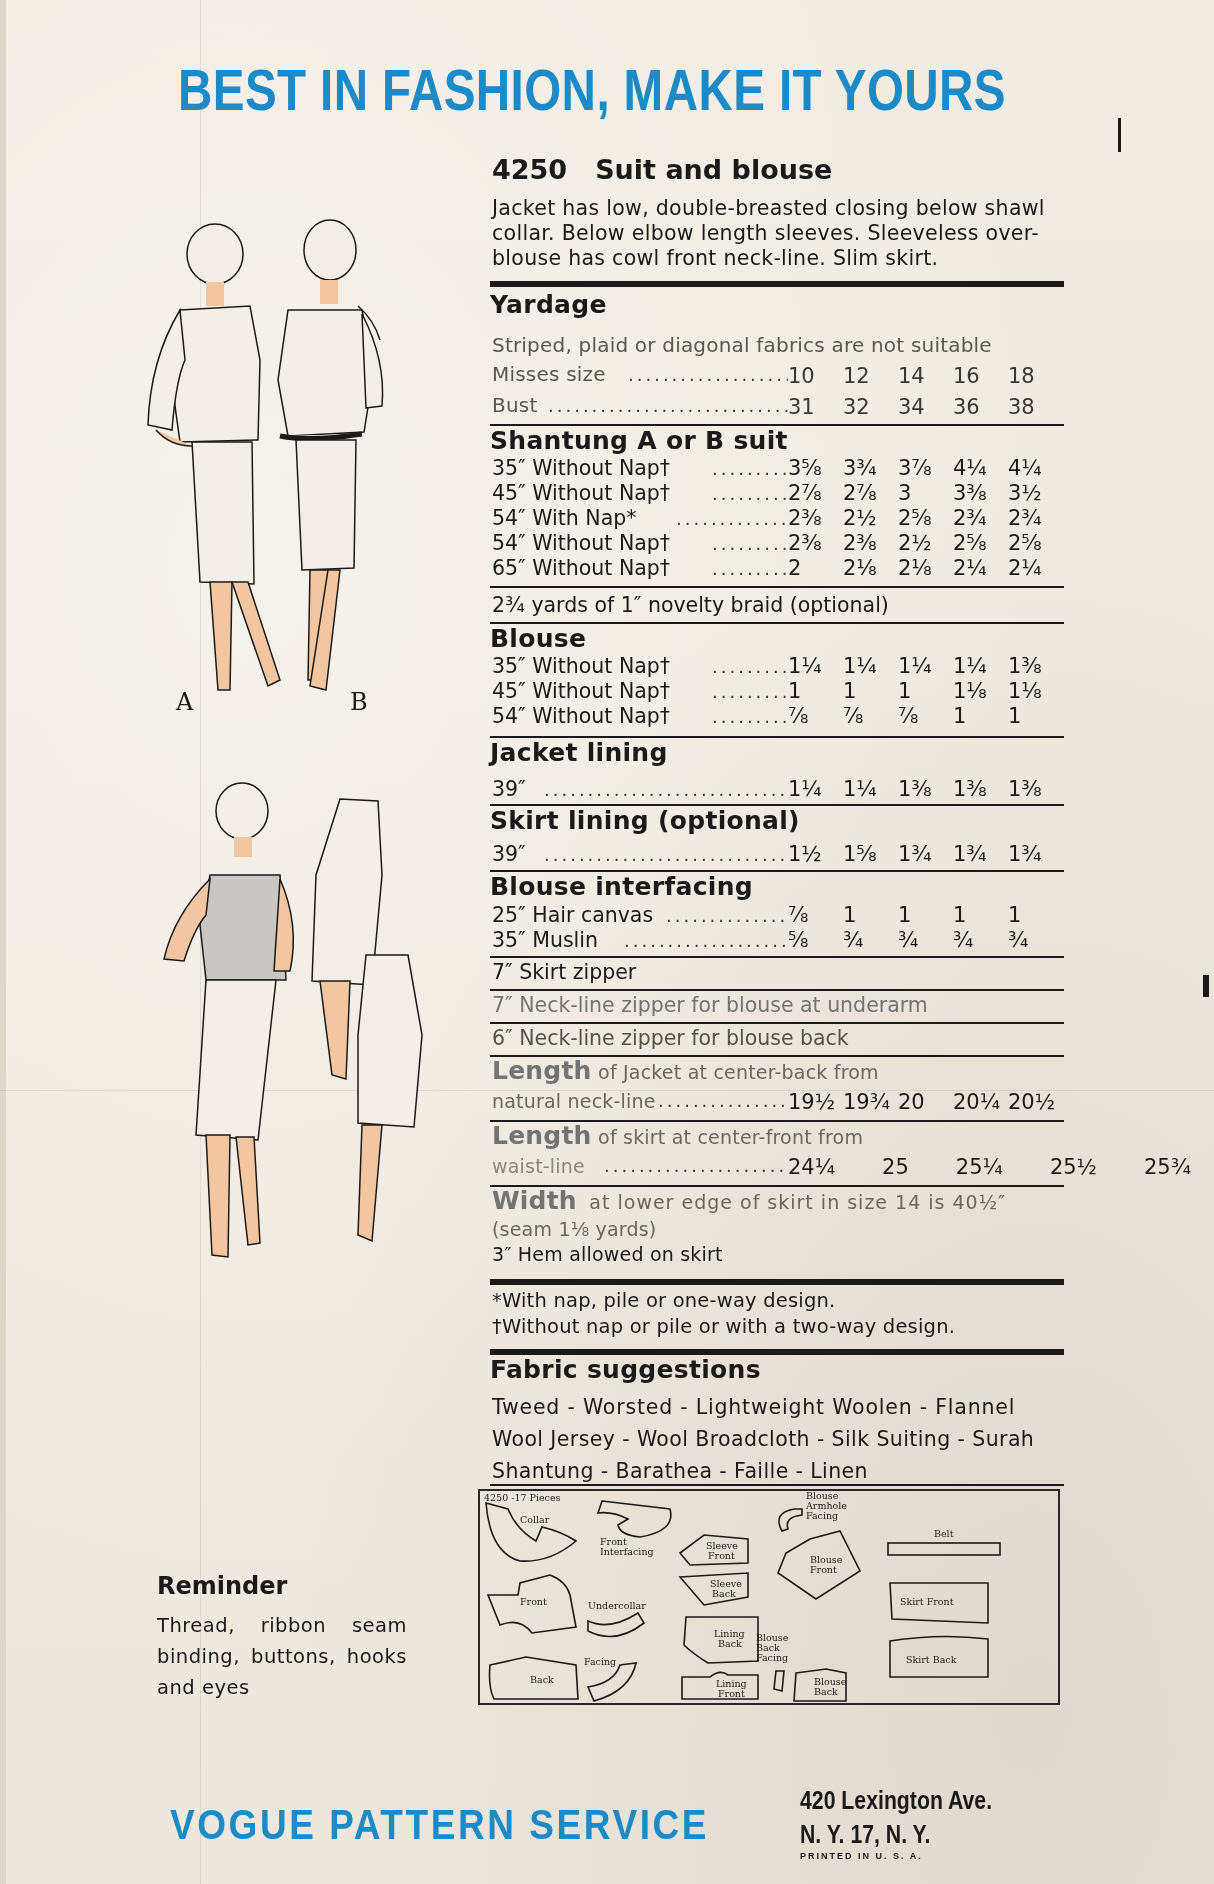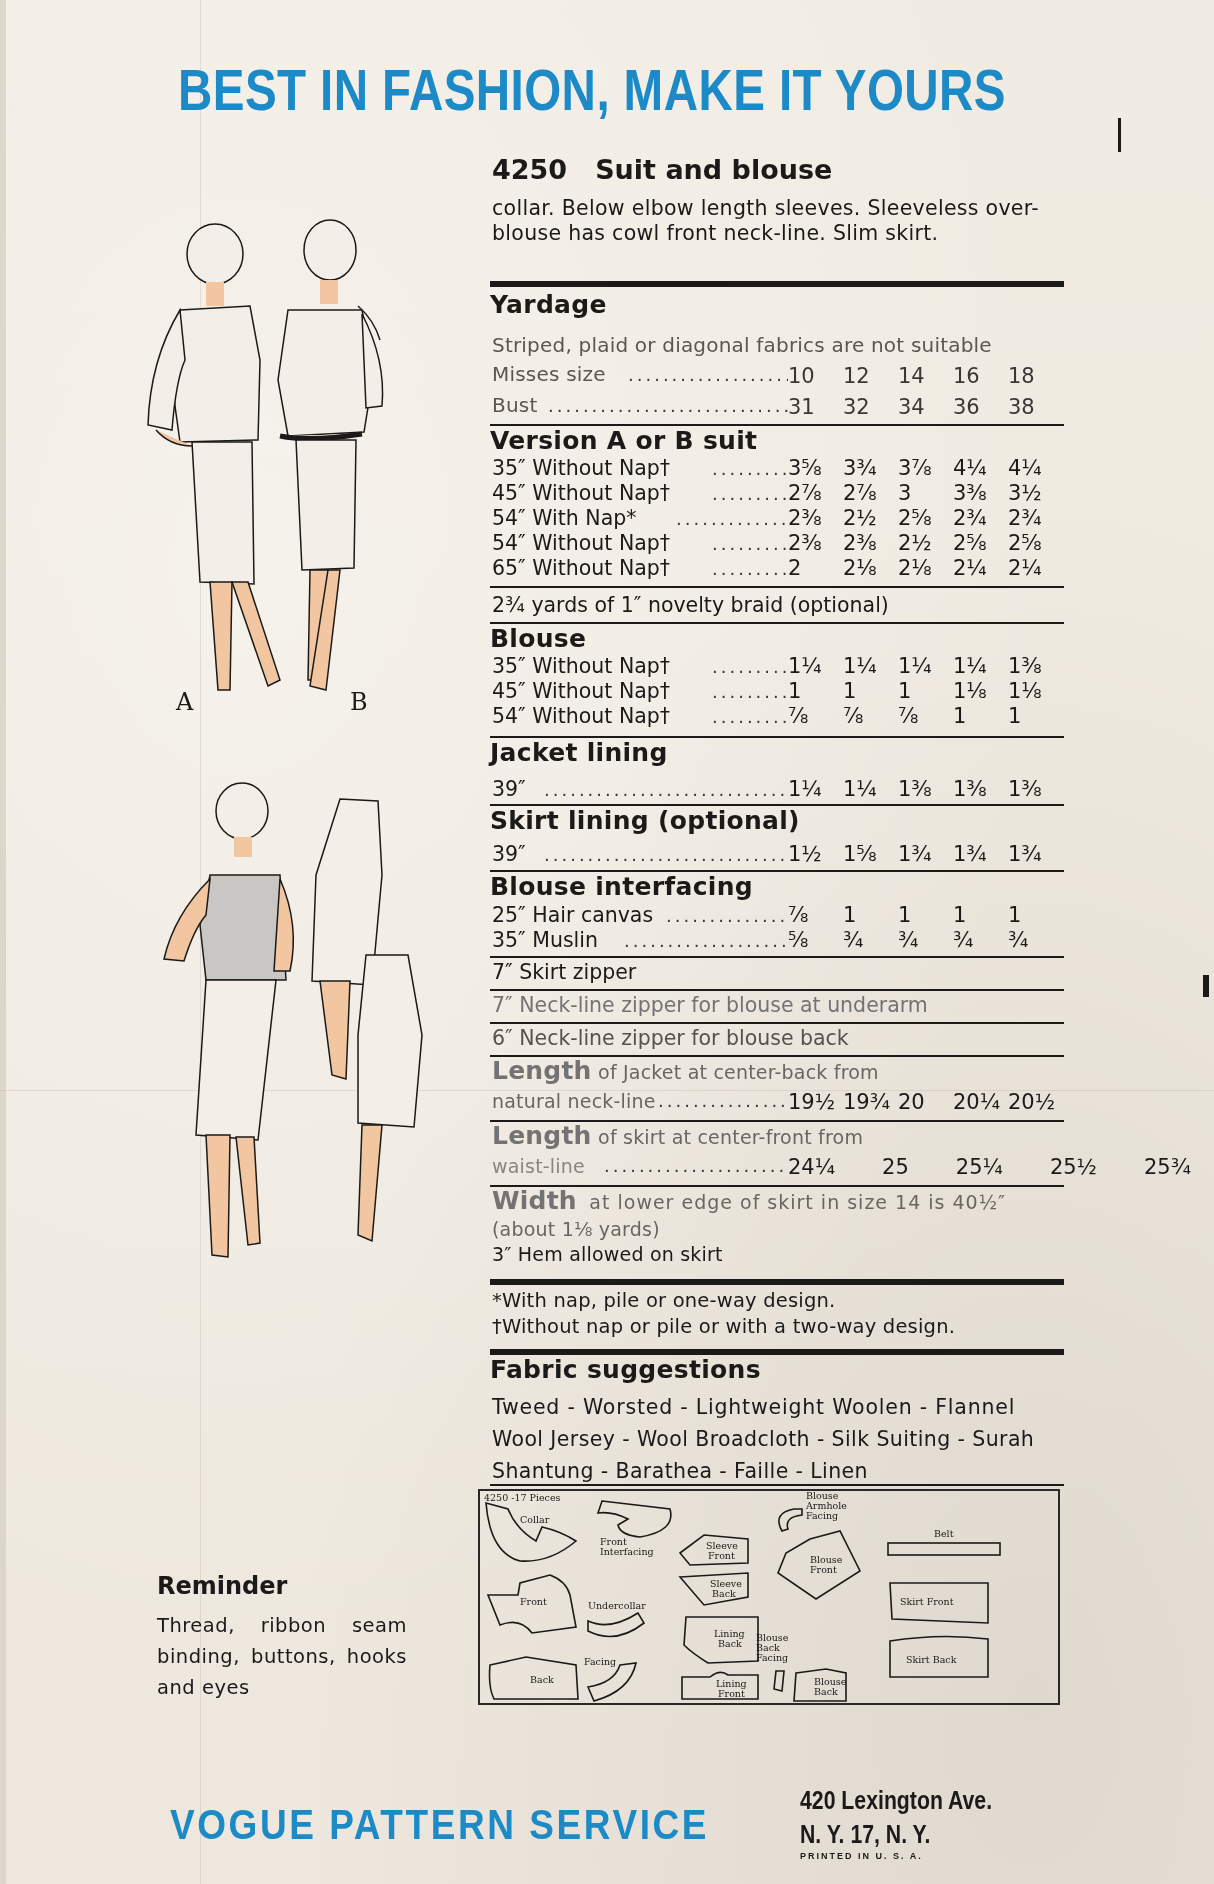--- a/index.html
+++ b/index.html
@@ -80,20 +80,21 @@
 <div class="crease" style="left:200px;top:0;width:1px;height:1884px;"></div>
 
 <div class="tagline">BEST IN FASHION, MAKE IT YOURS</div>
 <div class="tick-mark"></div>
 <div class="edge-mark"></div>
 
 <div class="title-row">
   <span class="num">4250</span><span>Suit and blouse</span>
 </div>
 <div class="desc">
+  <div>Jacket has low, double-breasted closing below shawl</div>
   <div>collar. Below elbow length sleeves. Sleeveless over-</div>
   <div>blouse has cowl front neck-line. Slim skirt.</div>
 </div>
 <div class="rule thick" style="top:281px;"></div>
 
 <div class="h2" style="top:290px;">Yardage</div>
 <div class="txt gray" style="top:333px;">Striped, plaid or diagonal fabrics are not suitable</div>
 <div class="txt gray" style="top:362px;">Misses size</div>
 <div class="dots" style="left:628px;top:364px;width:160px;">.......................</div>
 <div class="vals" style="top:364px;color:#3a3834;">
@@ -107,21 +108,21 @@
 <div class="dots" style="left:548px;top:395px;width:240px;">..................................</div>
 <div class="vals" style="top:395px;color:#3a3834;">
   <span>31</span>
   <span>32</span>
   <span>34</span>
   <span>36</span>
   <span>38</span>
 </div>
 <div class="rule thin" style="top:424px;"></div>
 
-<div class="h2" style="top:426px;">Version A or B suit</div>
+<div class="h2" style="top:426px;">Shantung A or B suit</div>
 <div>
   <div class="label" style="top:456px;">35″ Without Nap†</div>
   <div class="dots" style="left:712px;top:458px;width:76px;">..........</div>
   <div class="vals" style="top:456px;">
       <span>3⅝</span>
       <span>3¾</span>
       <span>3⅞</span>
       <span>4¼</span>
       <span>4¼</span>
     </div>
@@ -283,21 +284,21 @@
     <span>25¼</span>
     <span>25½</span>
     <span>25¾</span>
   </div>
 <div class="rule thin" style="top:1185px;"></div>
 
 <div class="txt" style="top:1186px;">
   <span class="bold-inline">Width</span>
   <span class="small-gray" style="margin-left:6px;letter-spacing:1px;">at lower edge of skirt in size 14 is 40½″</span>
 </div>
-<div class="txt small-gray" style="top:1218px;">(about 1⅛ yards)</div>
+<div class="txt small-gray" style="top:1218px;">(seam 1⅛ yards)</div>
 <div class="txt" style="top:1243px;font-size:19px;">3″ Hem allowed on skirt</div>
 <div class="rule thick" style="top:1279px;"></div>
 
 <div class="txt" style="top:1289px;font-size:19.5px;">*With nap, pile or one-way design.</div>
 <div class="txt" style="top:1315px;font-size:19.5px;">†Without nap or pile or with a two-way design.</div>
 <div class="rule thick" style="top:1349px;"></div>
 
 <div class="h2" style="top:1355px;">Fabric suggestions</div>
 <div class="txt" style="top:1395px;font-size:20.5px;letter-spacing:0.8px;">Tweed - Worsted - Lightweight Woolen - Flannel</div>
 <div class="txt" style="top:1427px;font-size:20.5px;letter-spacing:0.4px;">Wool Jersey - Wool Broadcloth - Silk Suiting - Surah</div>

